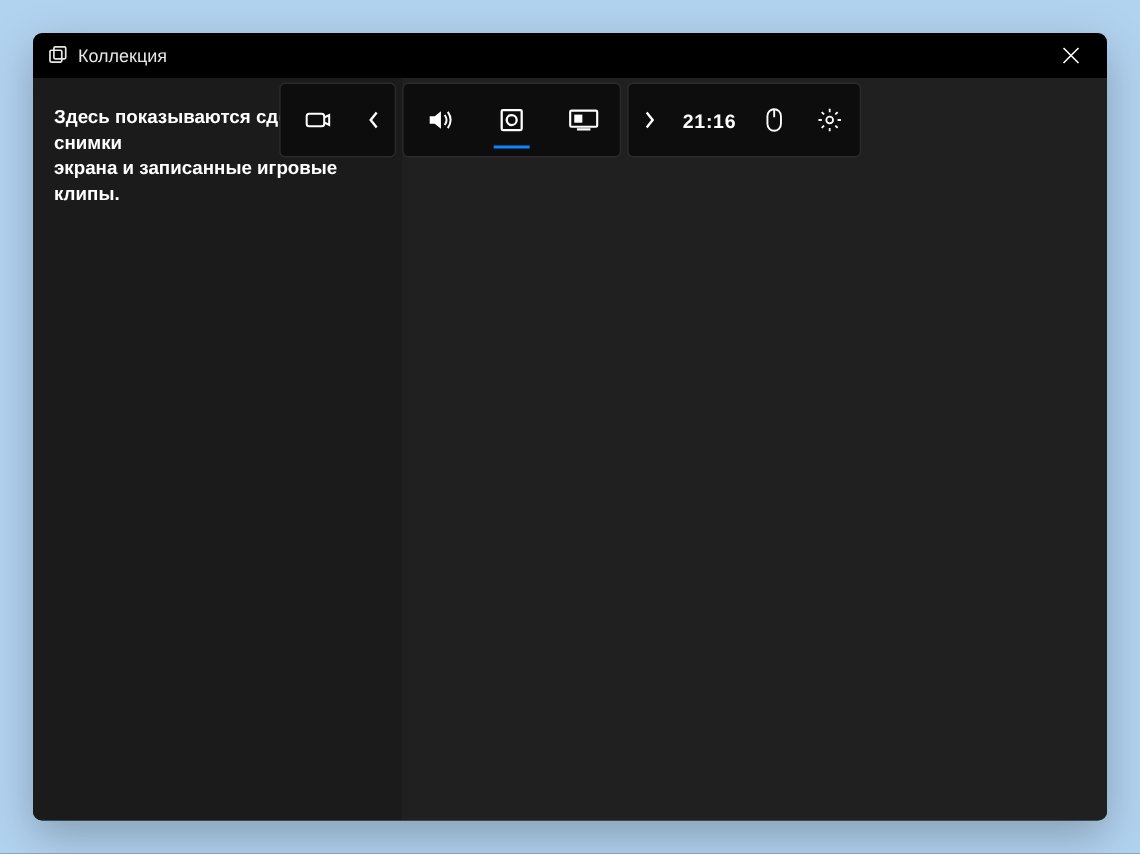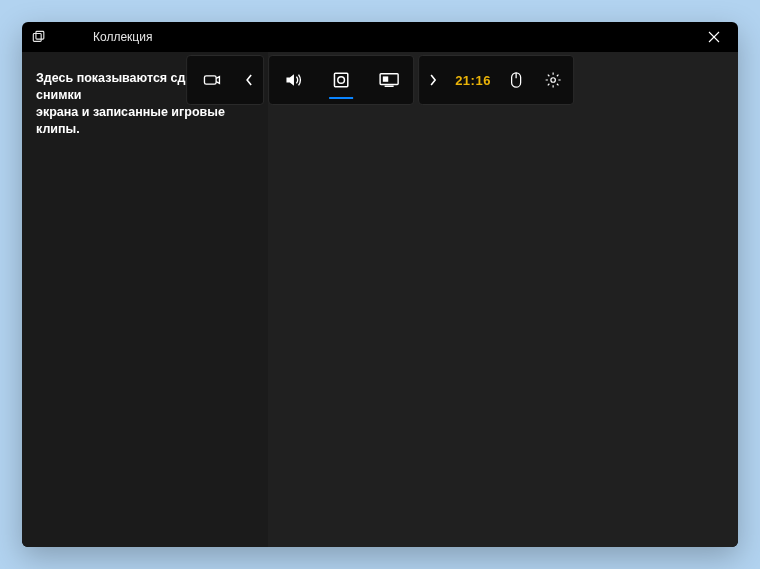--- a/index.html
+++ b/index.html
@@ -24,21 +24,20 @@
     flex-direction: column;
     overflow: hidden;
   }
   .titlebar {
     height: 30px;
     display: flex;
     align-items: center;
     padding: 0 6px 0 10px;
     color: #e6e6e6;
     font-size: 12px;
-    gap: 41px;
   }
   .titlebar .title-icon {
     width: 14px;
     height: 14px;
     margin-right: 6px;
     display: inline-flex;
     align-items: center;
     justify-content: center;
   }
   .titlebar .title-text {
@@ -92,21 +91,21 @@
     border: 1px solid #2a2a2a;
     border-radius: 4px;
     height: 48px;
   }
   .tool-btn {
     width: 48px;
     height: 48px;
     display: flex;
     align-items: center;
     justify-content: center;
-    color: #eab308;
+    color: #ffffff;
     position: relative;
     box-sizing: border-box;
   }
   .tool-btn.narrow { width: 28px; }
   .tool-btn.time {
     width: auto;
     padding: 0 8px;
     font-size: 13px;
     font-weight: 600;
     letter-spacing: 0.5px;

